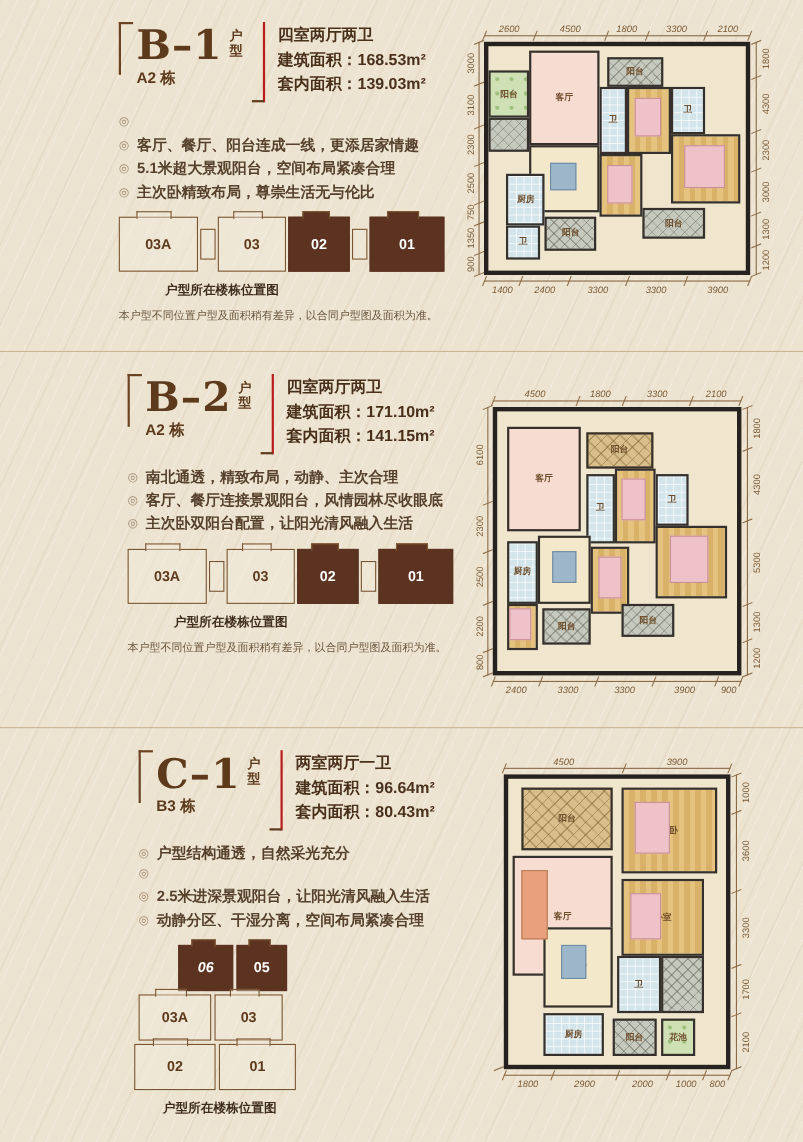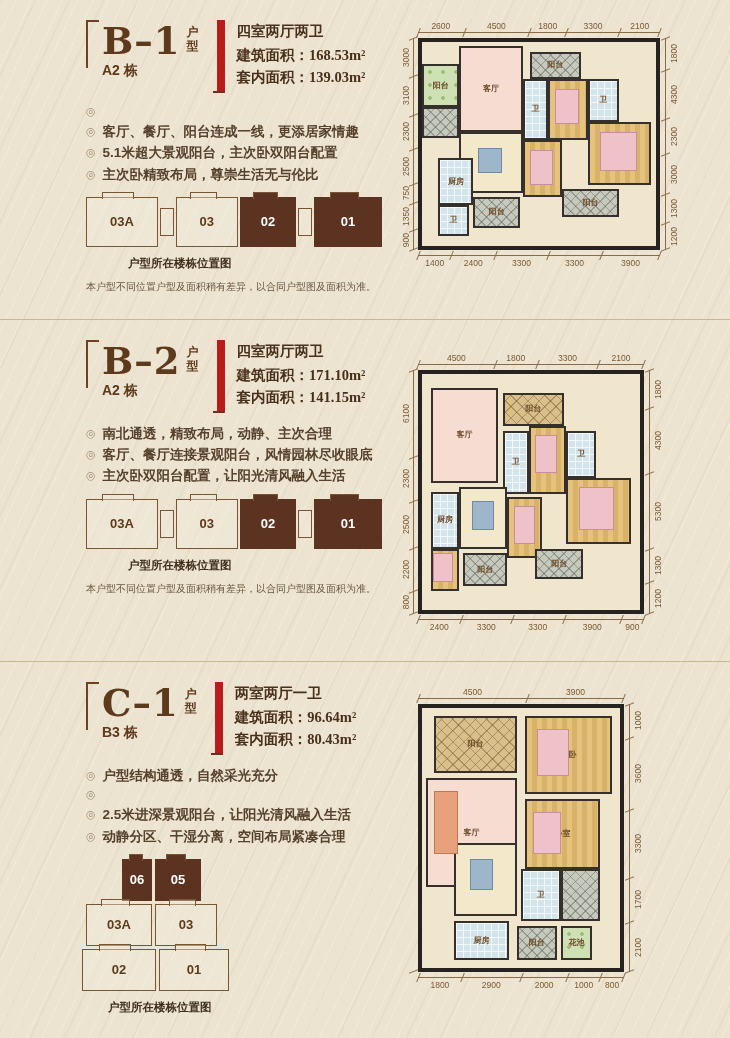--- a/index.html
+++ b/index.html
@@ -5,36 +5,36 @@
   html,body{margin:0;padding:0;}
   body{
     width:730px;height:1038px;overflow:hidden;
     font-family:"Liberation Sans","DejaVu Sans",sans-serif;
     background-color:#ece3d0;
     background-image:
       repeating-linear-gradient(115deg, rgba(255,255,255,.25) 0px, rgba(255,255,255,.25) 1px, transparent 1px, transparent 14px),
       repeating-linear-gradient(115deg, rgba(169,148,110,.08) 0px, rgba(169,148,110,.08) 2px, transparent 2px, transparent 31px);
     color:#57402a;
   }
-  .panel{box-sizing:border-box;display:flex;padding:20px 6px 0 86px;}
+  .panel{box-sizing:border-box;display:flex;padding:20px 6px 0 86px;justify-content:center;}
   .p1{height:320px;border-bottom:1px solid #c8b694;}
   .p2{height:342px;border-bottom:1px solid #c8b694;}
   .p3{height:376px;}
   .left-col{width:296px;flex:none;}
   .plan-col{flex:none;padding-left:16px;}
 
   
   .hd{display:flex;align-items:flex-start;}
   .bracket{position:relative;padding:4px 16px 8px 16px;}
   .corner-tl{position:absolute;left:0;top:0;width:11px;height:46px;border-left:2px solid #6b4324;border-top:2px solid #6b4324;}
   .tline{display:flex;align-items:flex-start;}
   .tname{font-family:"DejaVu Serif","Liberation Serif",serif;font-weight:700;font-size:37px;line-height:.95;color:#5d3a1c;letter-spacing:1px;}
   .tstack{display:flex;flex-direction:column;margin-left:6px;margin-top:2px;font-size:12px;font-weight:700;color:#5d3a1c;line-height:1.15;}
   .bldg{font-size:14px;font-weight:700;color:#5d3a1c;margin-top:3px;}
-  .spec-box{position:relative;border-left:8px solid #b91c1c;padding:2px 0 4px 12px;margin-left:2px;font-family:Liberation Serif, serif;}
+  .spec-box{position:relative;border-left:2px solid #b91c1c;padding:2px 0 4px 12px;margin-left:2px;}
   .spec-box::after{content:"";position:absolute;left:-12px;bottom:0;width:11px;height:2px;background:#5d3a1c;}
   .spec{font-size:14.5px;font-weight:700;color:#49301a;margin-bottom:3px;}
   .area{font-size:14.5px;font-weight:700;color:#49301a;line-height:1.55;}
 
   
   .features{list-style:none;margin:12px 0 0;padding:0;}
   .features li{display:flex;gap:7px;align-items:baseline;font-size:13.5px;font-weight:700;color:#55412c;margin:4px 0;line-height:1.28;}
   .bullet{color:#a18b72;font-size:11px;flex:none;transform:translateY(-1px);}
 
   
@@ -45,34 +45,34 @@
         font-size:13px;font-weight:700;color:#5d3a1c;background:rgba(245,238,222,.4);}
   .unit::before{content:"";position:absolute;top:-6px;left:22%;width:42%;height:6px;
         border:1px solid #7a5531;border-bottom:none;background:inherit;}
   .unit.active{background:#5b3320;border-color:#5b3320;color:#fff;}
   .unit.active::before{background:#5b3320;}
   .conn{width:12px;height:26px;border:1px solid #7a5531;background:rgba(245,238,222,.4);flex:none;}
   .u-03a{width:74px;} .u-03{width:64px;} .u-02{width:58px;} .u-01{width:70px;}
   .stack{display:flex;flex-direction:column;gap:3px;}
   .stack .srow{display:flex;gap:3px;}
   .r1{margin-left:36px;} .r3{margin-left:-4px;}
-  .su-06{width:30px;height:42px;} .su-05{width:46px;height:42px;}
+  .su-06{width:50px;height:42px;font-style:italic;} .su-05{width:46px;height:42px;}
   .su-03a{width:66px;height:42px;} .su-03{width:62px;height:42px;}
   .su-02{width:74px;height:42px;} .su-01{width:70px;height:42px;}
   .caption{font-size:11.5px;font-weight:700;color:#3f2e1c;margin-top:9px;}
   .cap-indent{margin-left:42px;}
   .cap-indent-sm{margin-left:22px;}
   .note{font-size:10px;color:#6a573f;margin-top:9px;letter-spacing:0;}
 
   
   .plan-grid{display:grid;grid-template-columns:15px auto 15px;grid-template-rows:15px auto 17px;column-gap:5px;row-gap:5px;}
   .dim-row{position:relative;display:flex;grid-column:2;}
   .dim-row.top{grid-row:1;border-bottom:1px solid #8a6b46;}
   .dim-row.bottom{grid-row:3;border-top:1px solid #8a6b46;}
-  .dim-row .dimseg{position:relative;display:flex;justify-content:center;font-size:8.5px;color:#7a5a35;}
+  .dim-row .dimseg{position:relative;display:flex;justify-content:center;font-size:8.5px;color:#7a5a35;font-style:italic;}
   .dim-row.top .dimseg{align-items:flex-end;padding-bottom:1px;}
   .dim-row.bottom .dimseg{align-items:flex-start;padding-top:2px;}
   .dim-row .dimseg::before{content:"";position:absolute;left:0;width:1px;height:9px;background:#8a6b46;transform:skewX(-22deg);}
   .dim-row.top .dimseg::before{bottom:-5px;}
   .dim-row.bottom .dimseg::before{top:-5px;}
   .dim-row::after{content:"";position:absolute;right:0;width:1px;height:9px;background:#8a6b46;transform:skewX(-22deg);}
   .dim-row.top::after{bottom:-5px;}
   .dim-row.bottom::after{top:-5px;}
   .dim-col{position:relative;display:flex;flex-direction:column;grid-row:2;width:15px;}
   .dim-col.left{grid-column:1;border-right:1px solid #8a6b46;}
@@ -134,21 +134,21 @@
           <span class="bullet">◎</span>
         </li>
 
         <li>
           <span class="bullet">◎</span>
           <span>客厅、餐厅、阳台连成一线，更添居家情趣</span>
         </li>
 
         <li>
           <span class="bullet">◎</span>
-          <span>5.1米超大景观阳台，主次卧双阳台配置</span>
+          <span>5.1米超大景观阳台，空间布局紧凑合理</span>
         </li>
 
         <li>
           <span class="bullet">◎</span>
           <span>主次卧精致布局，尊崇生活无与伦比</span>
         </li>
       </ul>
     <div class="pos-block">
       <div class="units-row">
         <div class="unit u-03a">

